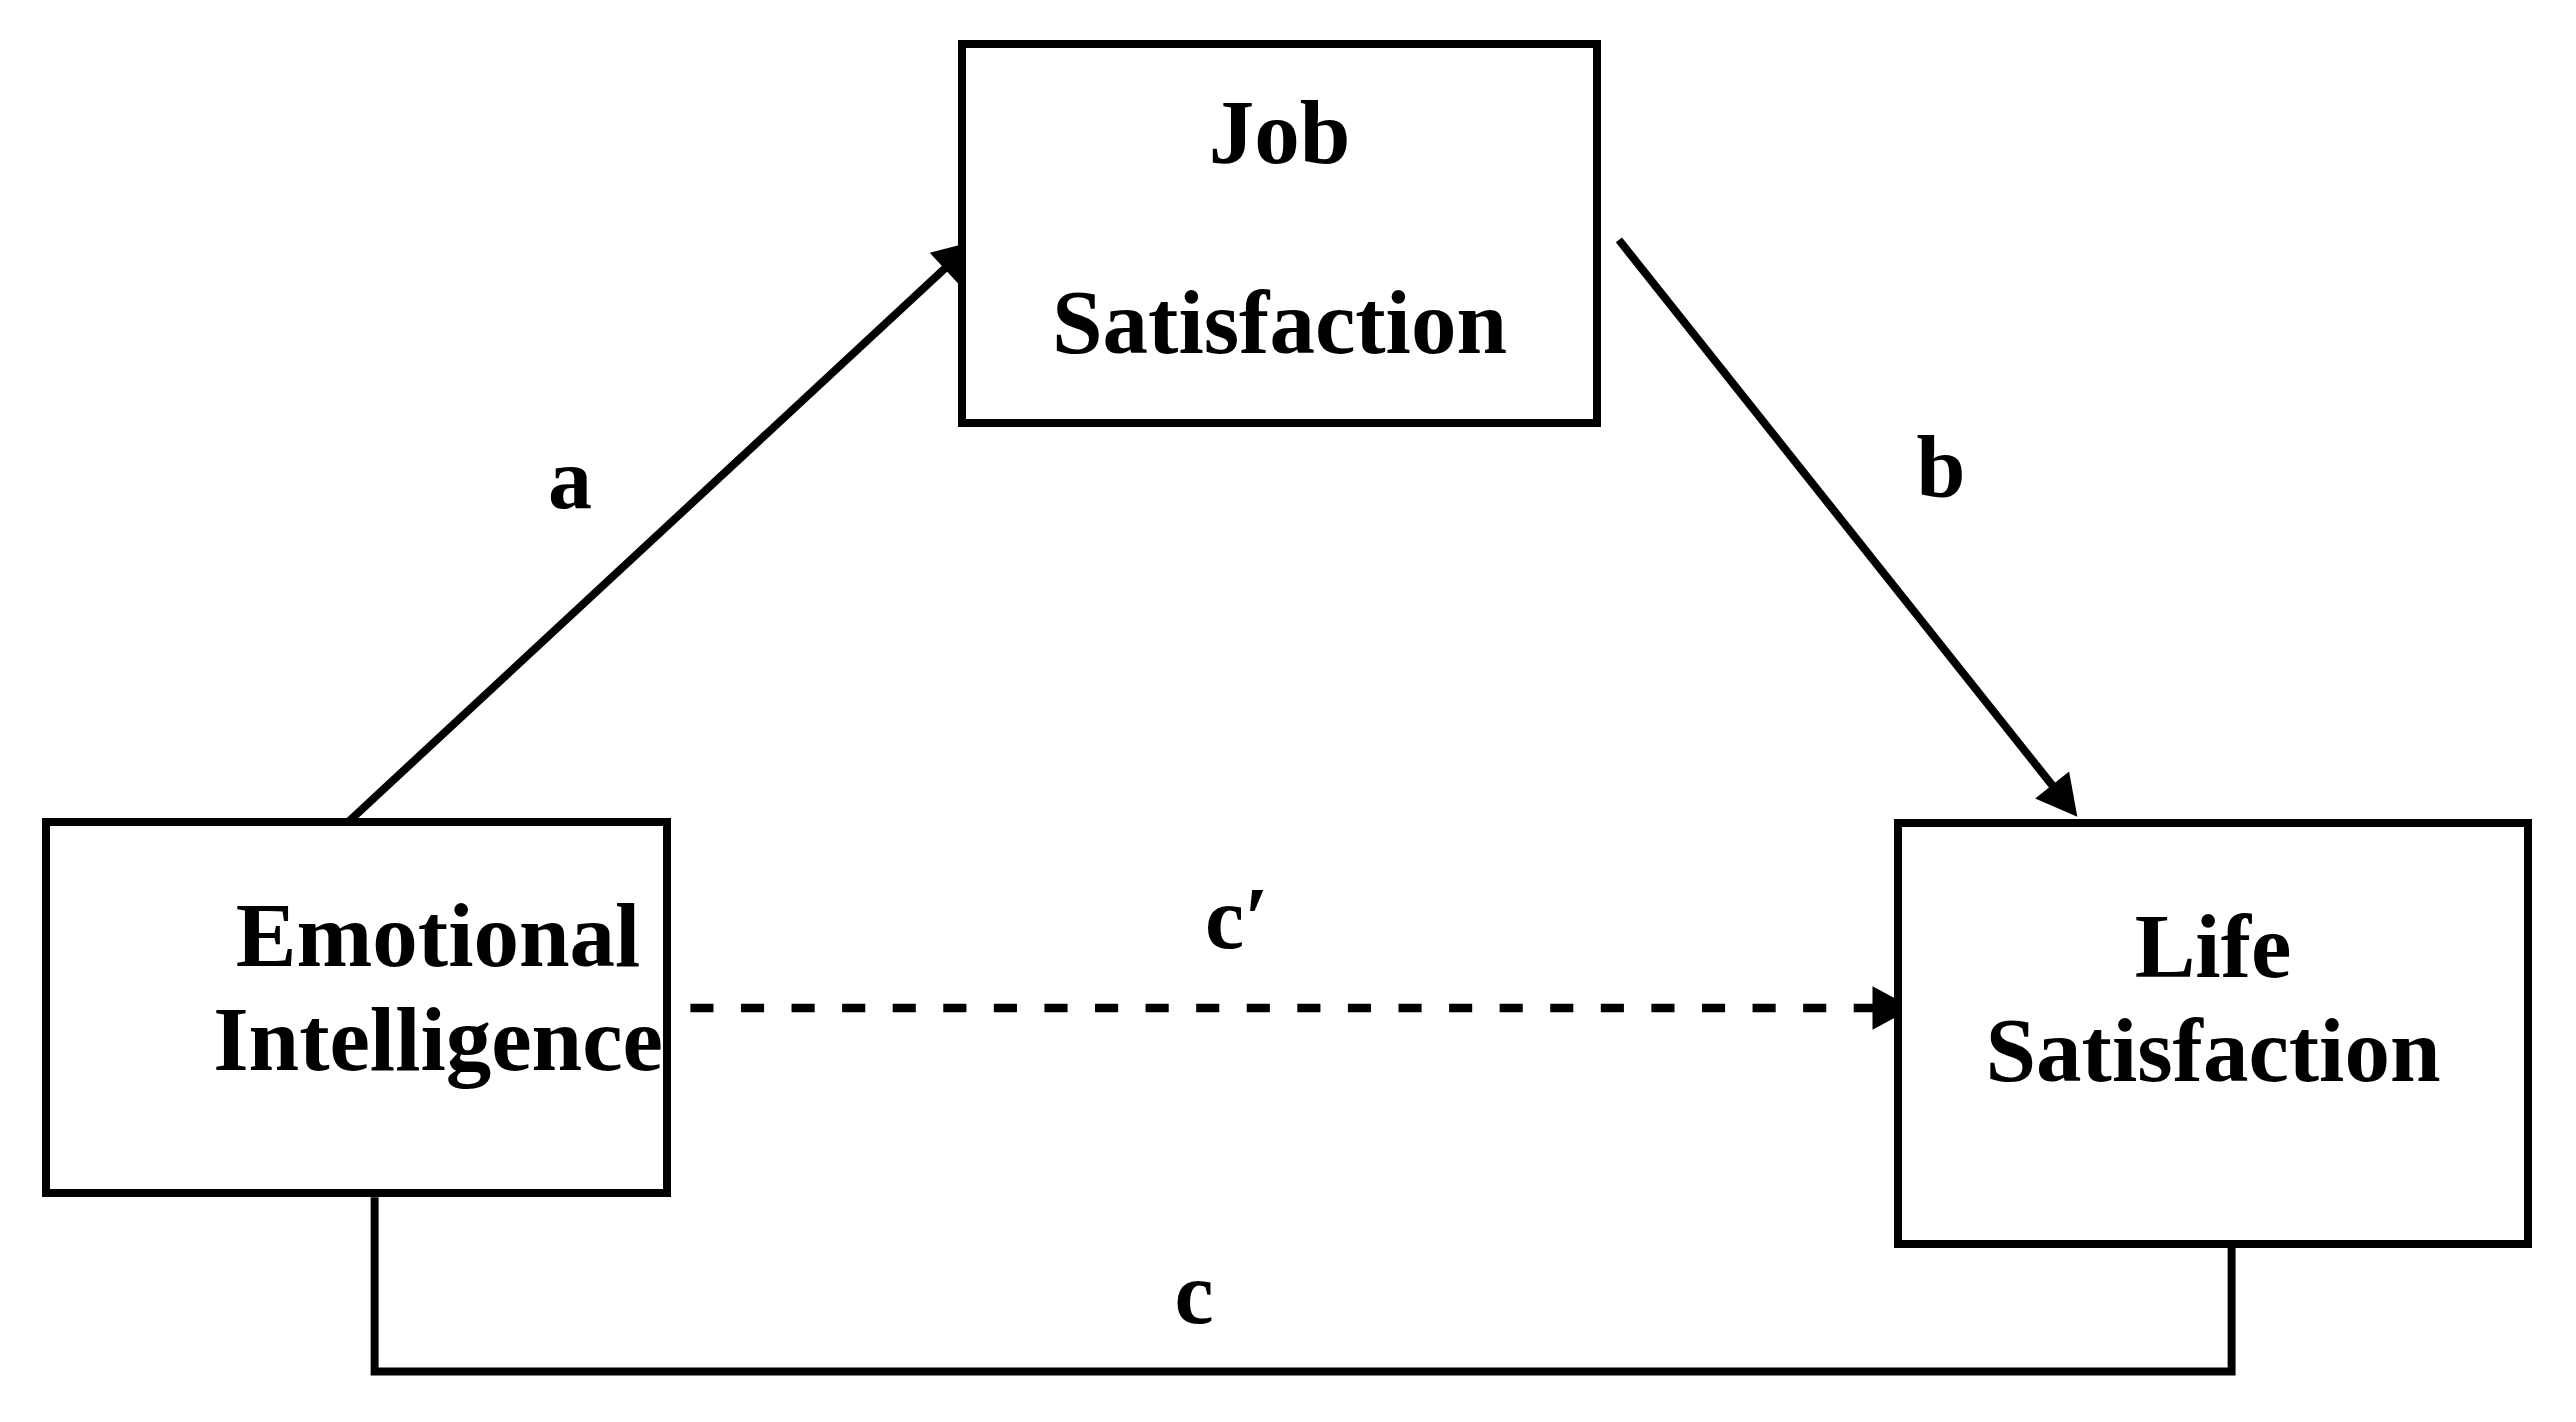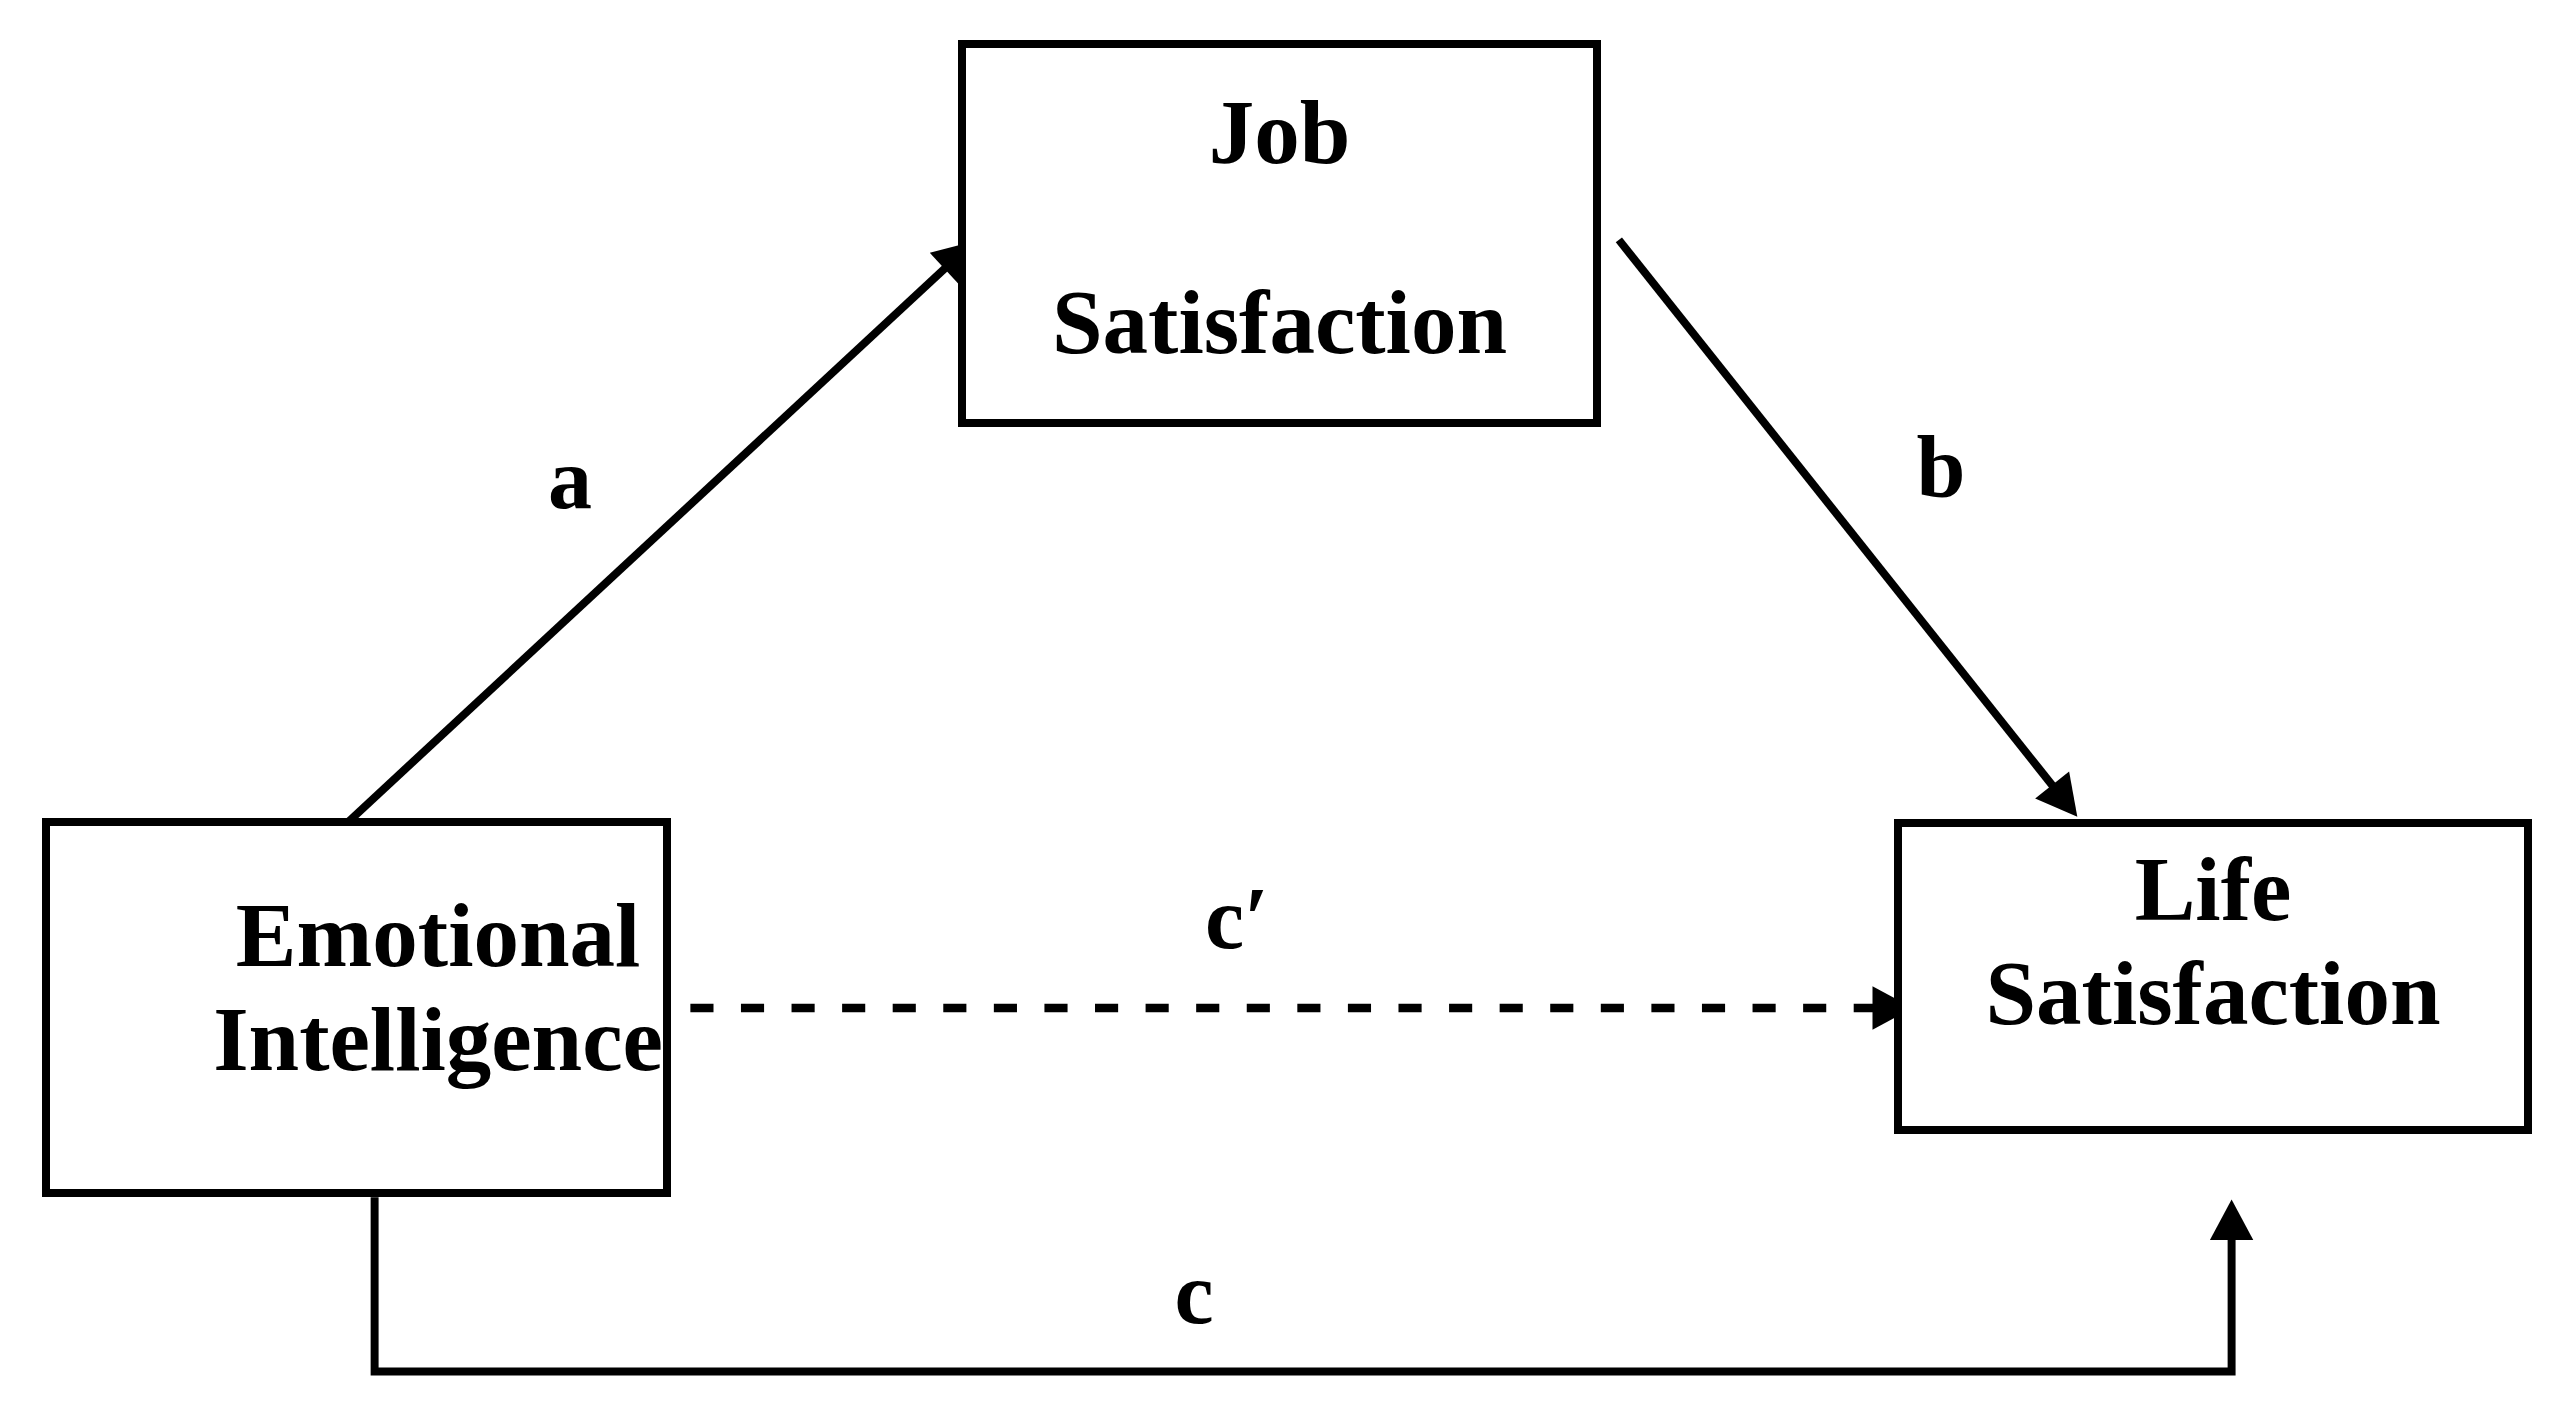--- a/index.html
+++ b/index.html
@@ -33,21 +33,21 @@
     align-items: center;
     justify-content: center;
     text-align: center;
     color: #000000;
     font-weight: 700;
     font-size: 91px;
     line-height: 1.05;
   }
   .node-top    { left: 958px; top: 40px;   width: 643px; height: 387px; }
   .node-left   { left: 42px;   top: 818px; width: 629px; height: 379px; align-items: flex-end; }
-  .node-right  { left: 1894px; top: 819px; width: 638px; height: 315px; }
+  .node-right  { left: 1894px; top: 819px; width: 638px; height: 429px; }
   .node-top  .inner  { transform: translateY(-5.8px); }
   .node-left .inner  { transform: translateY(-20px); }
   .node-right .inner { transform: translateY(-35px); }
   .node-top  .line2 { margin-top: 94px; }
   .node-left .line2 { margin-top: 8px; }
   .node-right .line2 { margin-top: 8.7px; }
   .path-label {
     position: absolute;
     transform: translate(-50%, -50%);
     color: #000000;

